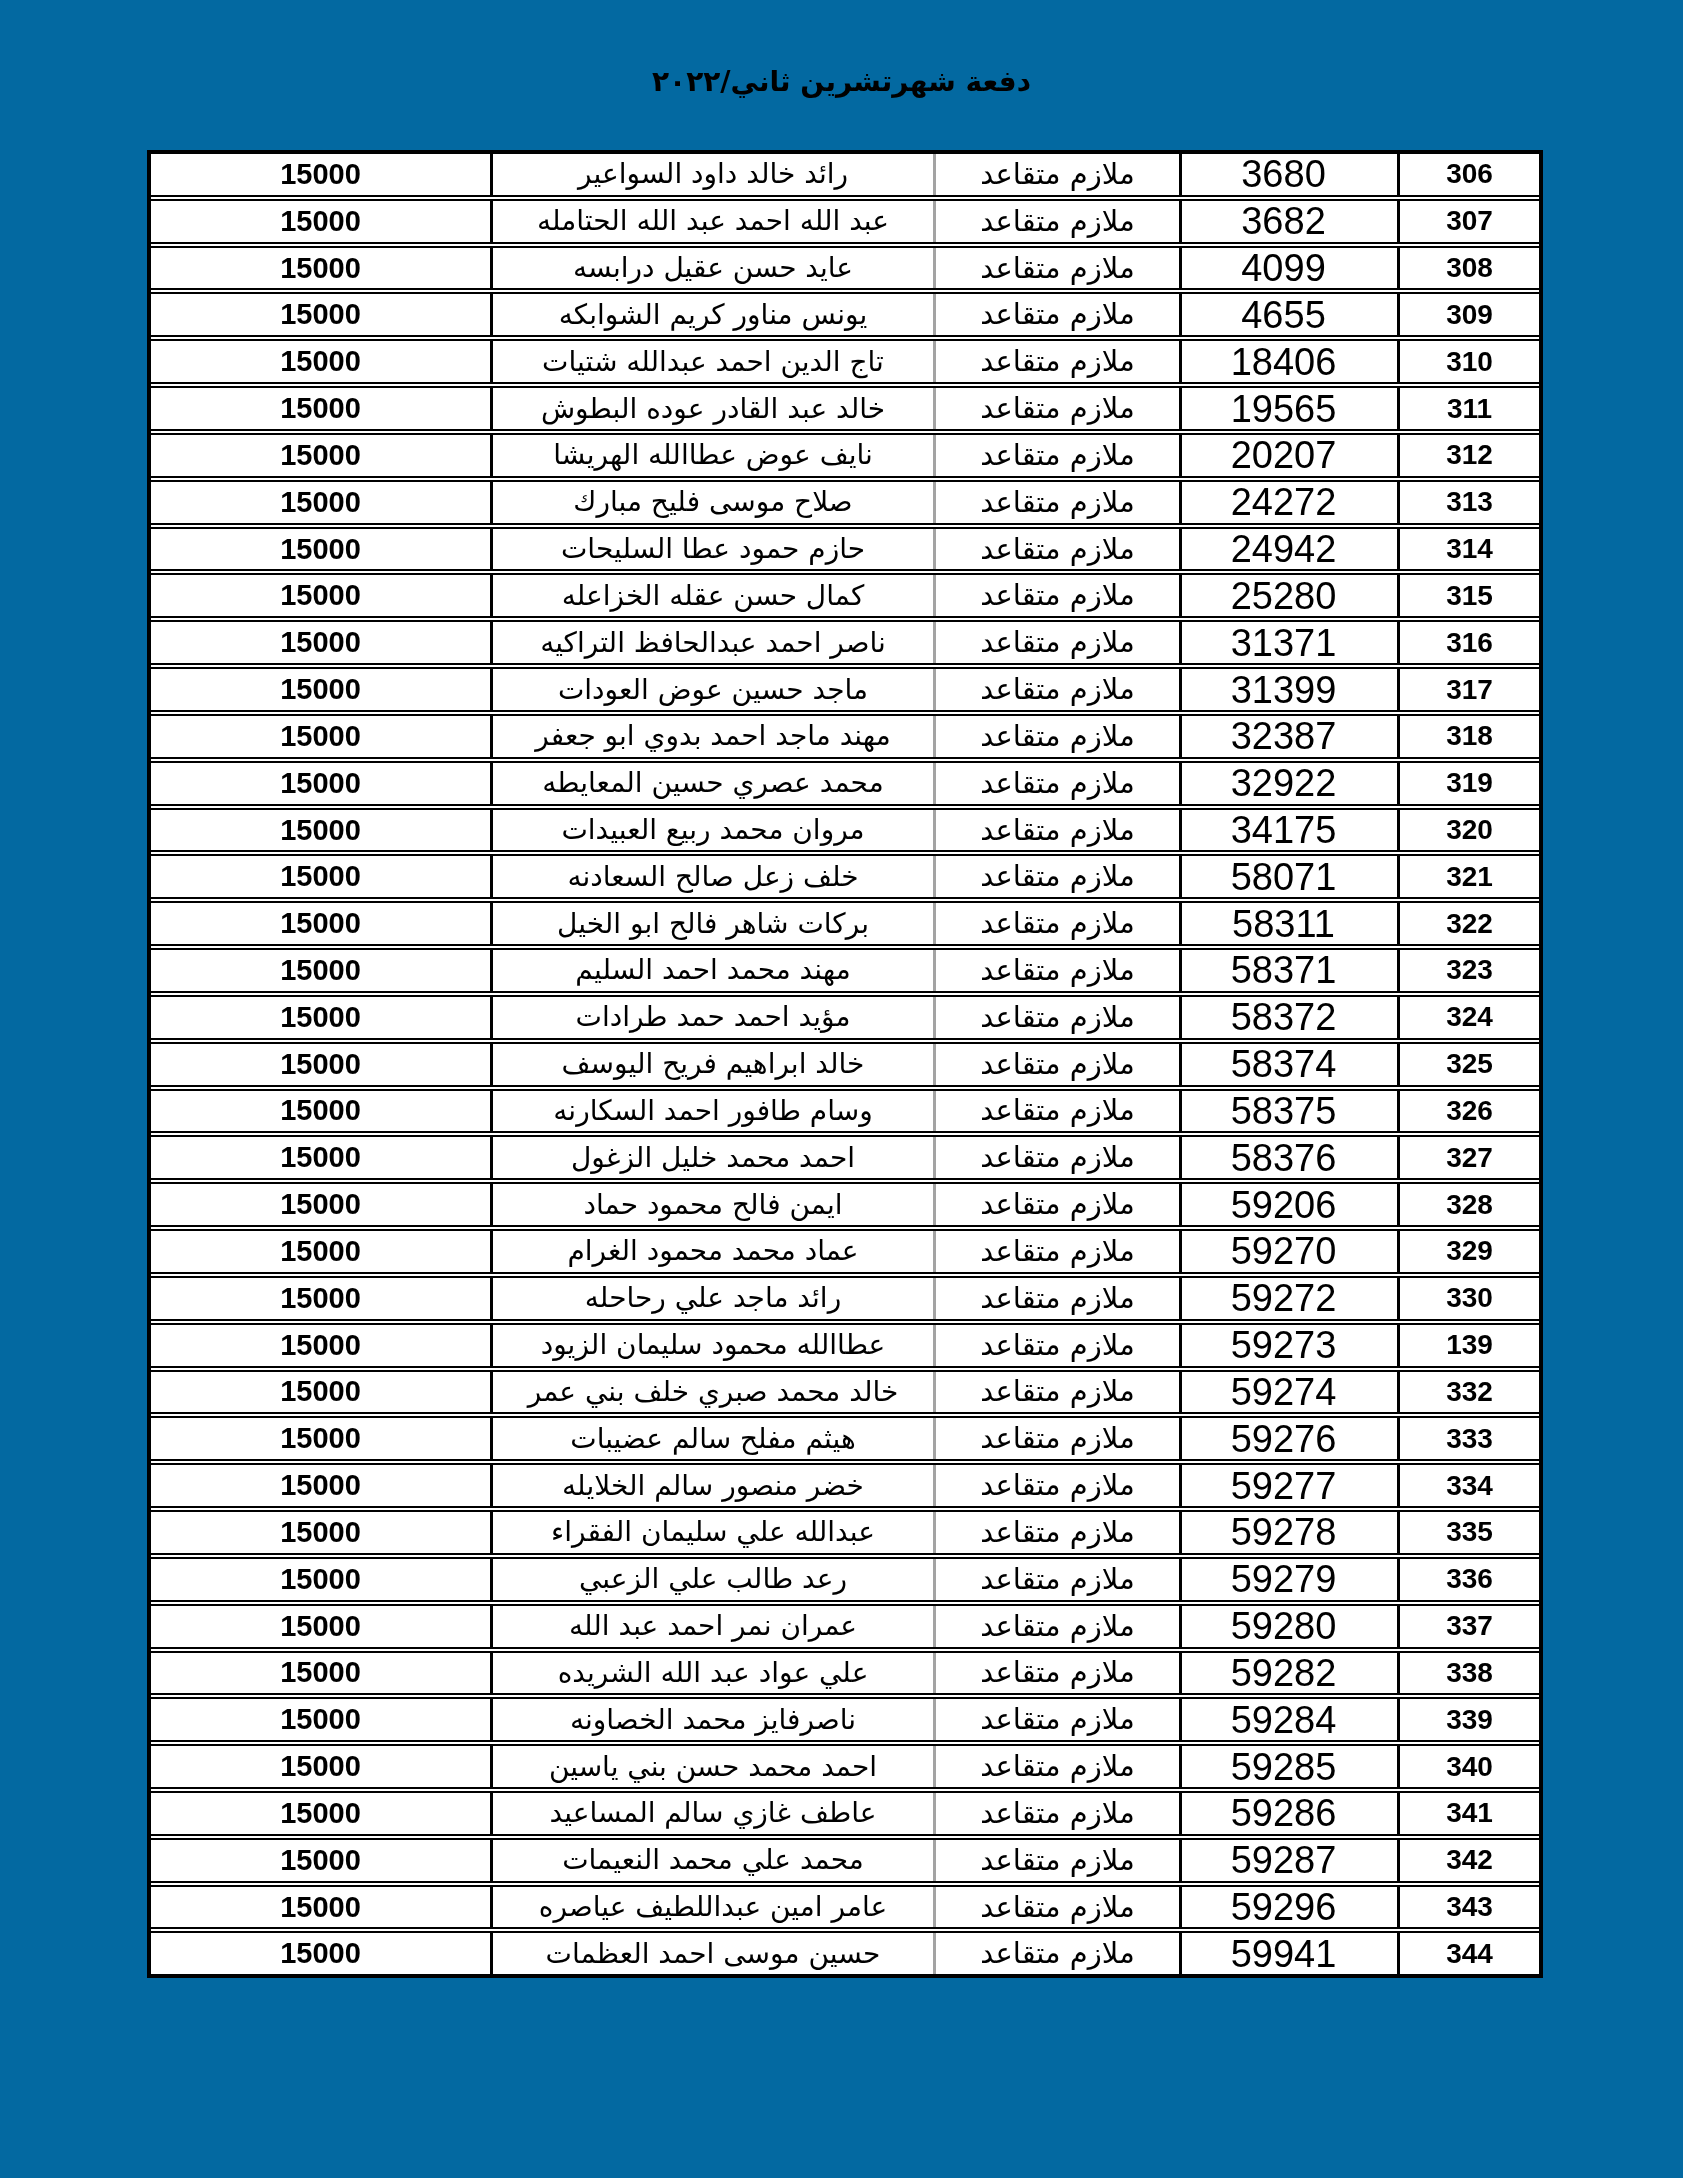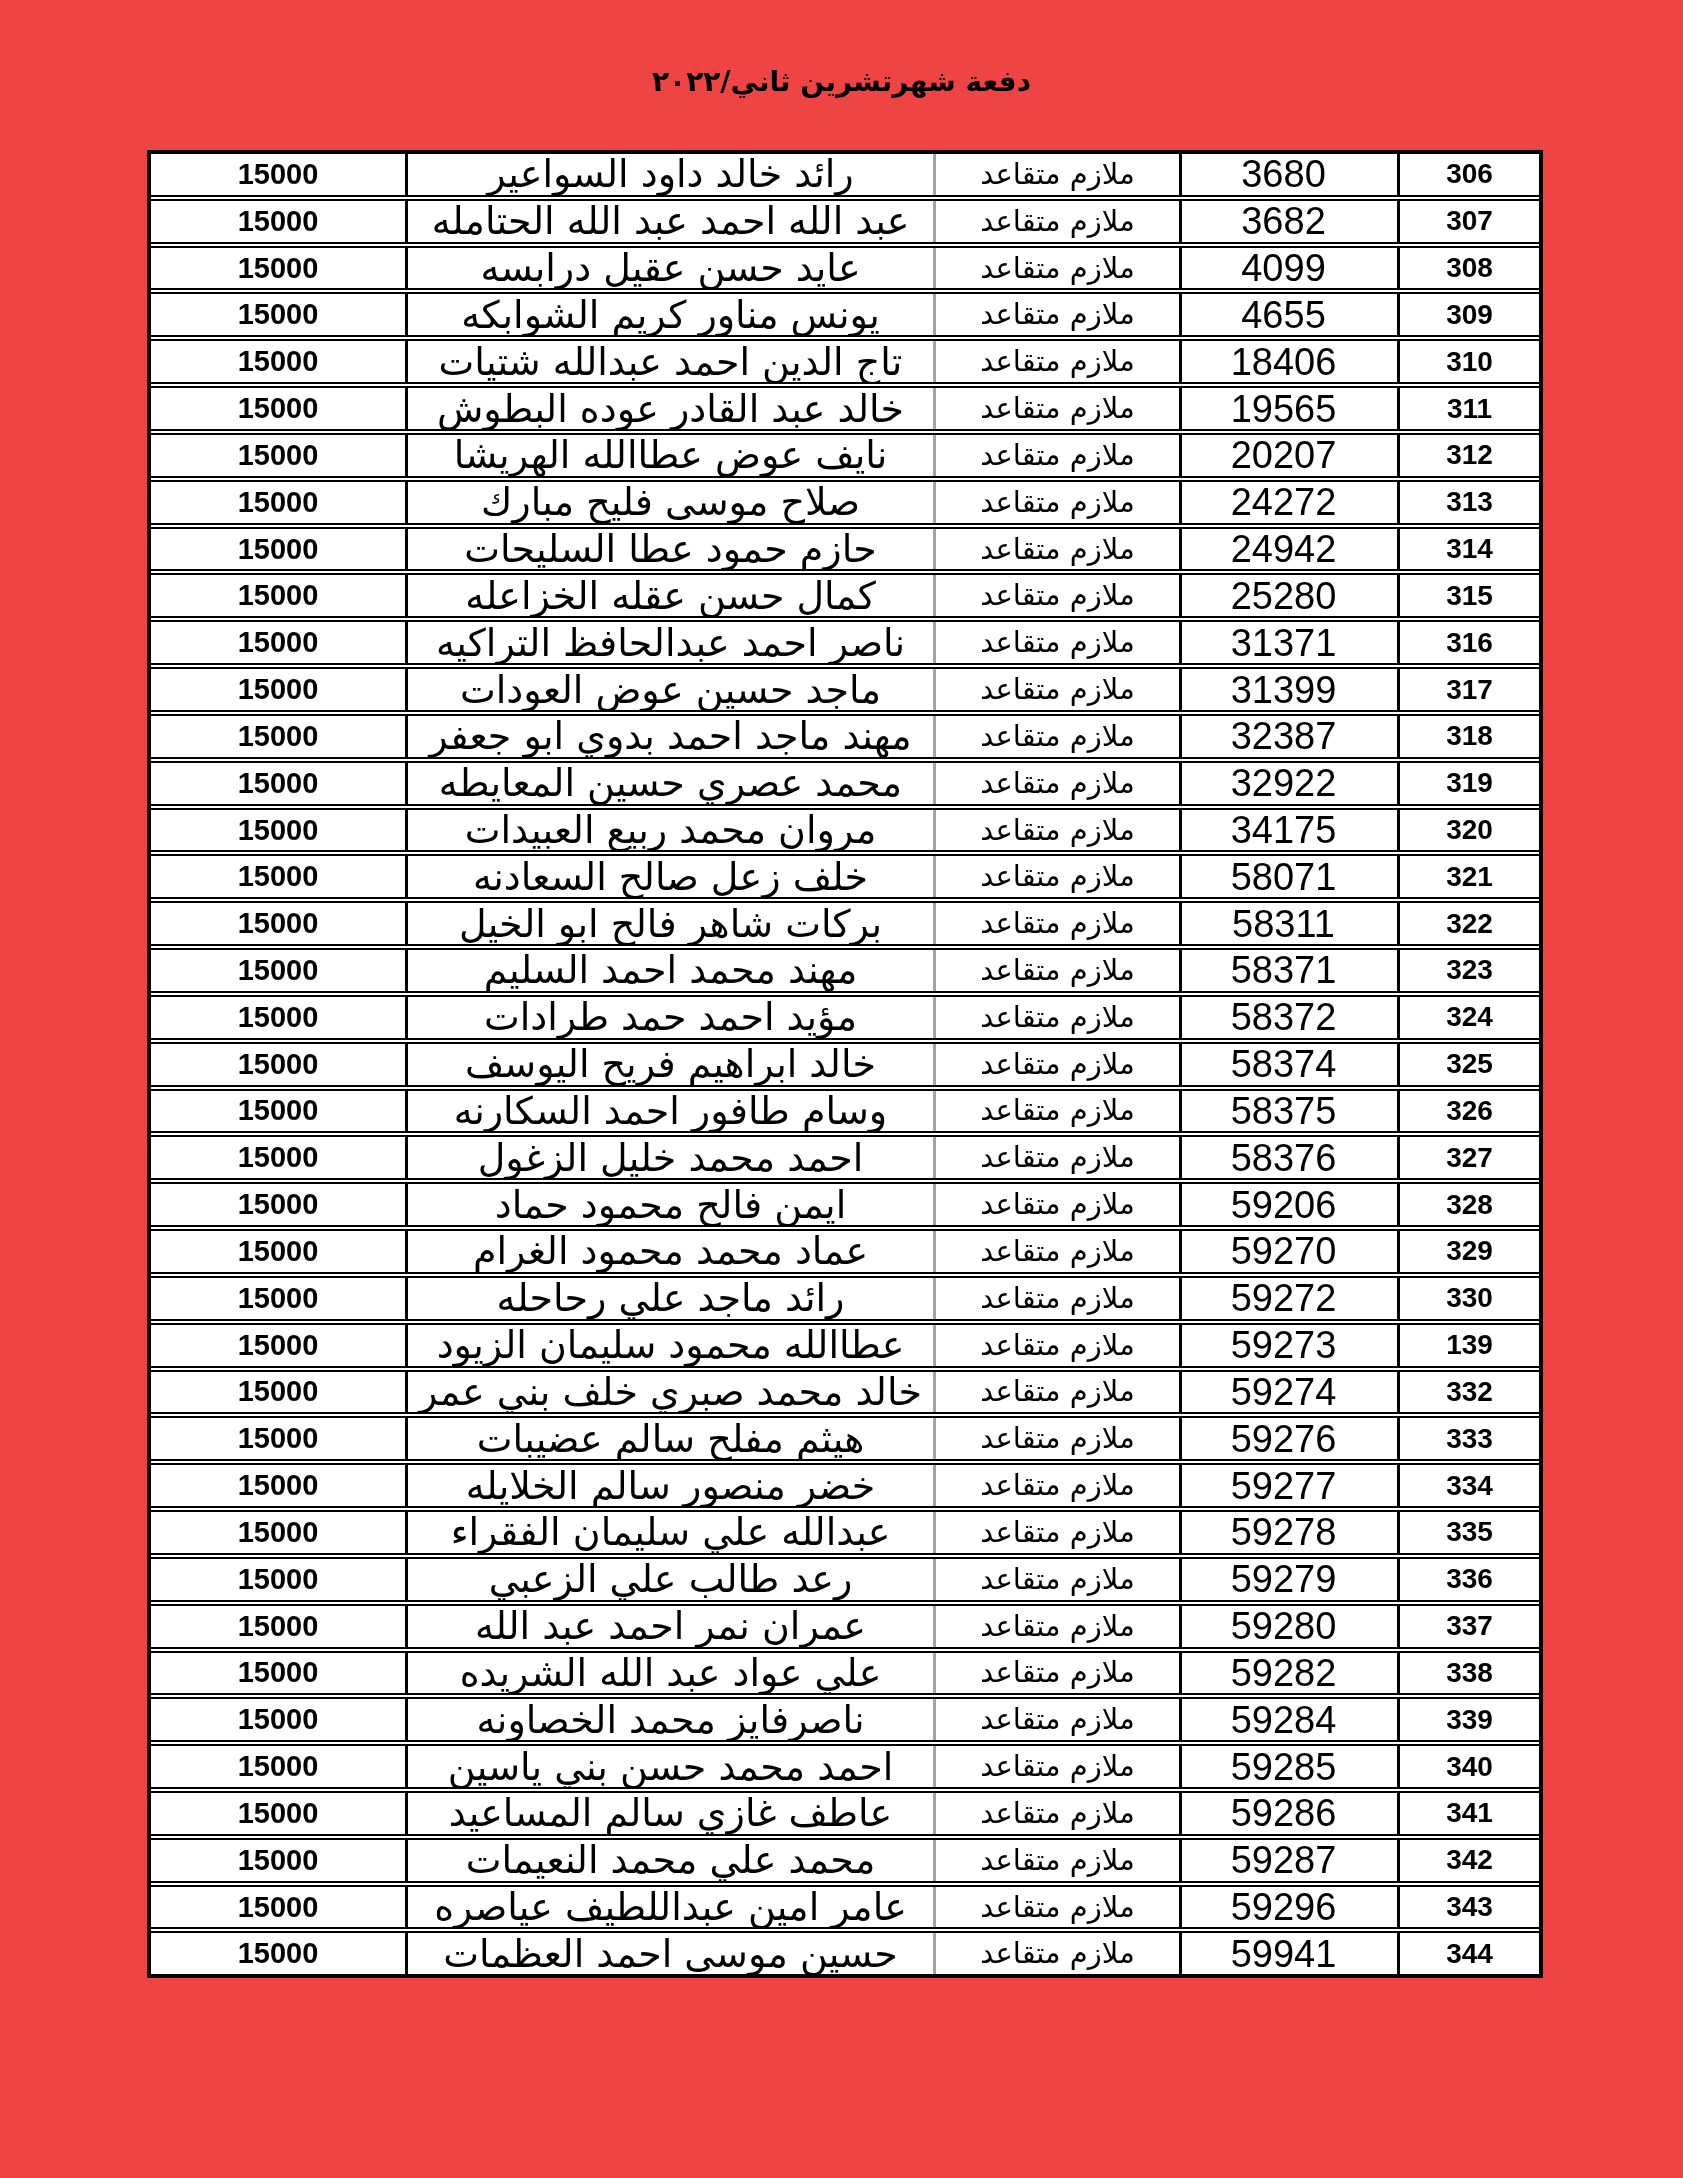--- a/index.html
+++ b/index.html
@@ -4,21 +4,21 @@
 <style>
   html, body {
     margin: 0;
     padding: 0;
     background: #ffffff;
   }
   .page {
     position: relative;
     width: 1683px;
     height: 2178px;
-    background: #ef4444;
+    background: #0369a1;
     overflow: hidden;
     font-family: "DejaVu Sans", sans-serif;
     color: #000;
   }
   .title {
     position: absolute;
     top: 65px;
     left: 0;
     right: 0;
     text-align: center;
@@ -77,24 +77,24 @@
     font-size: 38px;
   }
   .cell.c-rank {
     width: 246px;
     border-left: 3px solid #a3a3a3;
     font-family: "DejaVu Serif", "DejaVu Sans", sans-serif;
     font-size: 29px;
     direction: rtl;
   }
   .cell.c-name {
-    width: 528px;
+    width: 443px;
     border-left: 3px solid #000;
     font-family: "DejaVu Serif", "DejaVu Sans", sans-serif;
-    font-size: 38px;
+    font-size: 28px;
     direction: rtl;
   }
   .cell.c-amount {
     flex: 1 1 0;
     font-family: "Liberation Sans", sans-serif;
     font-weight: bold;
     font-size: 29px;
   }
 </style>
 </head>

